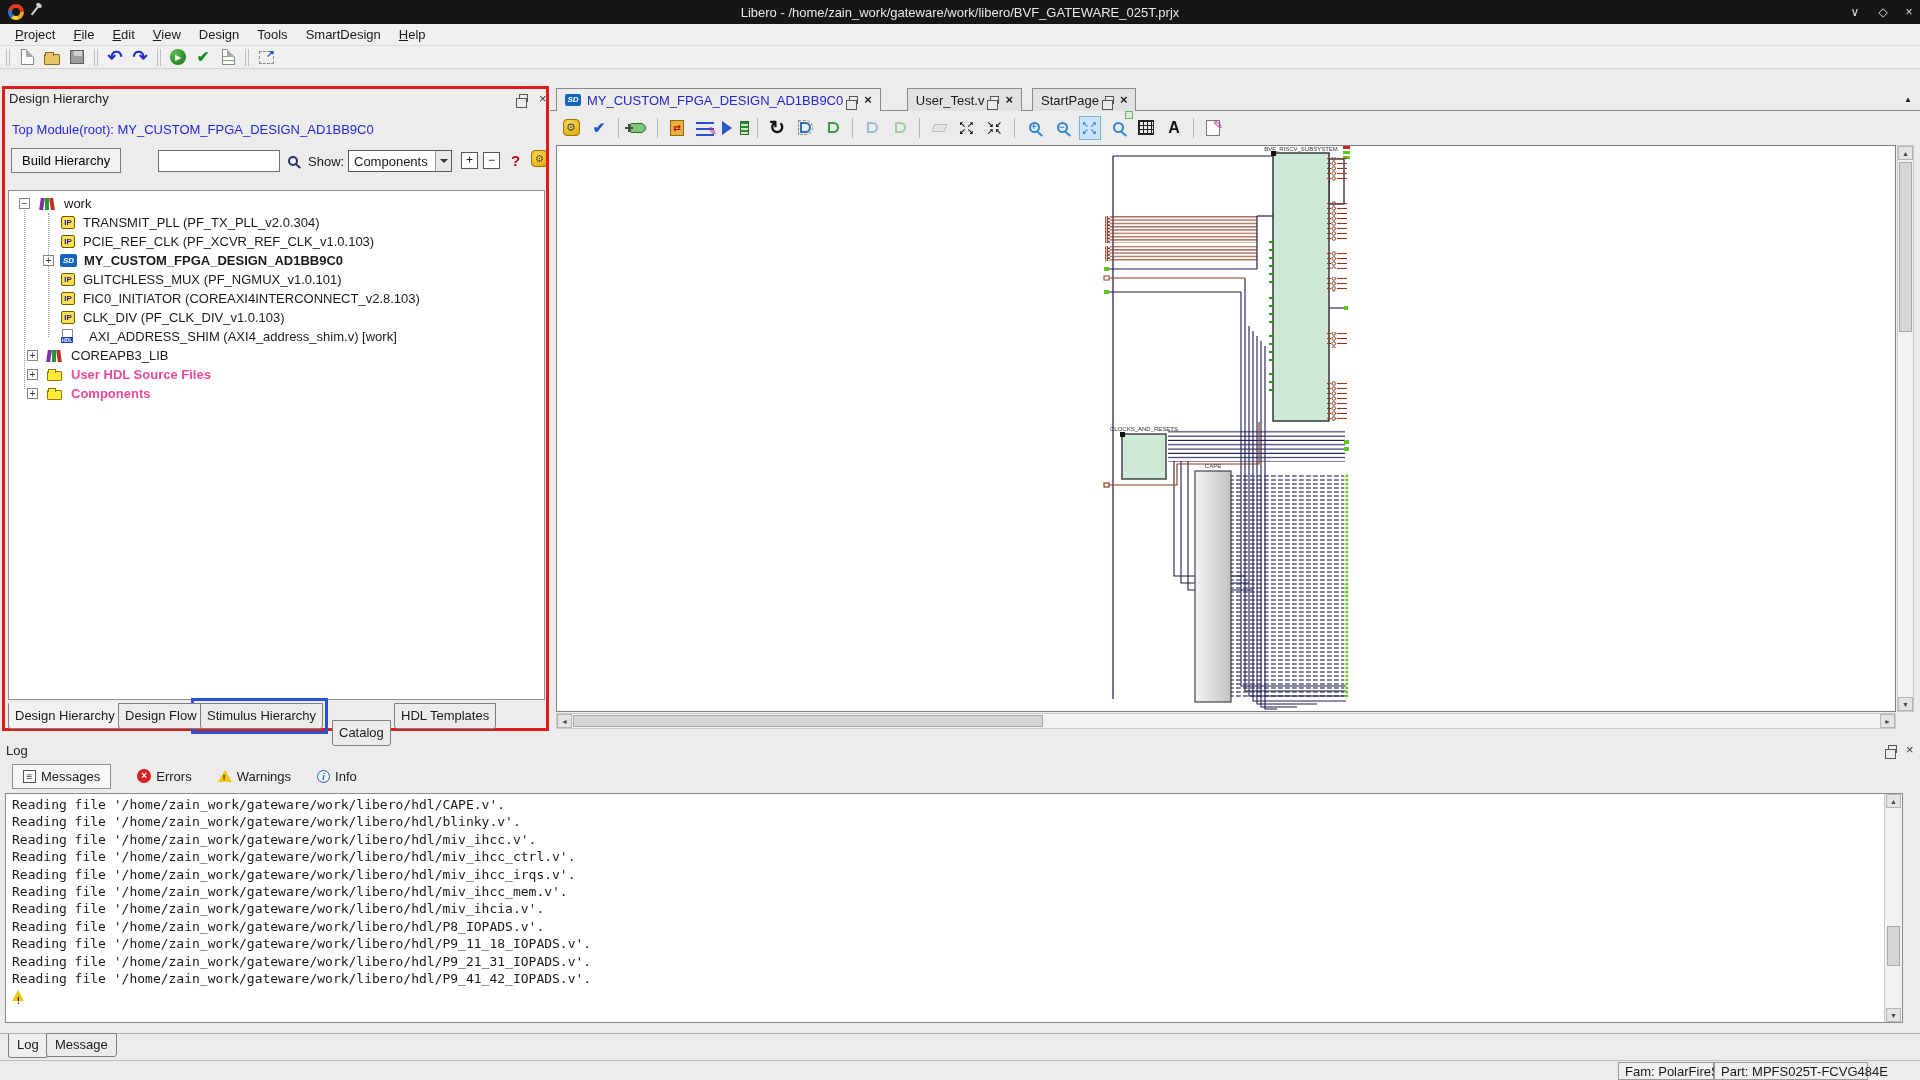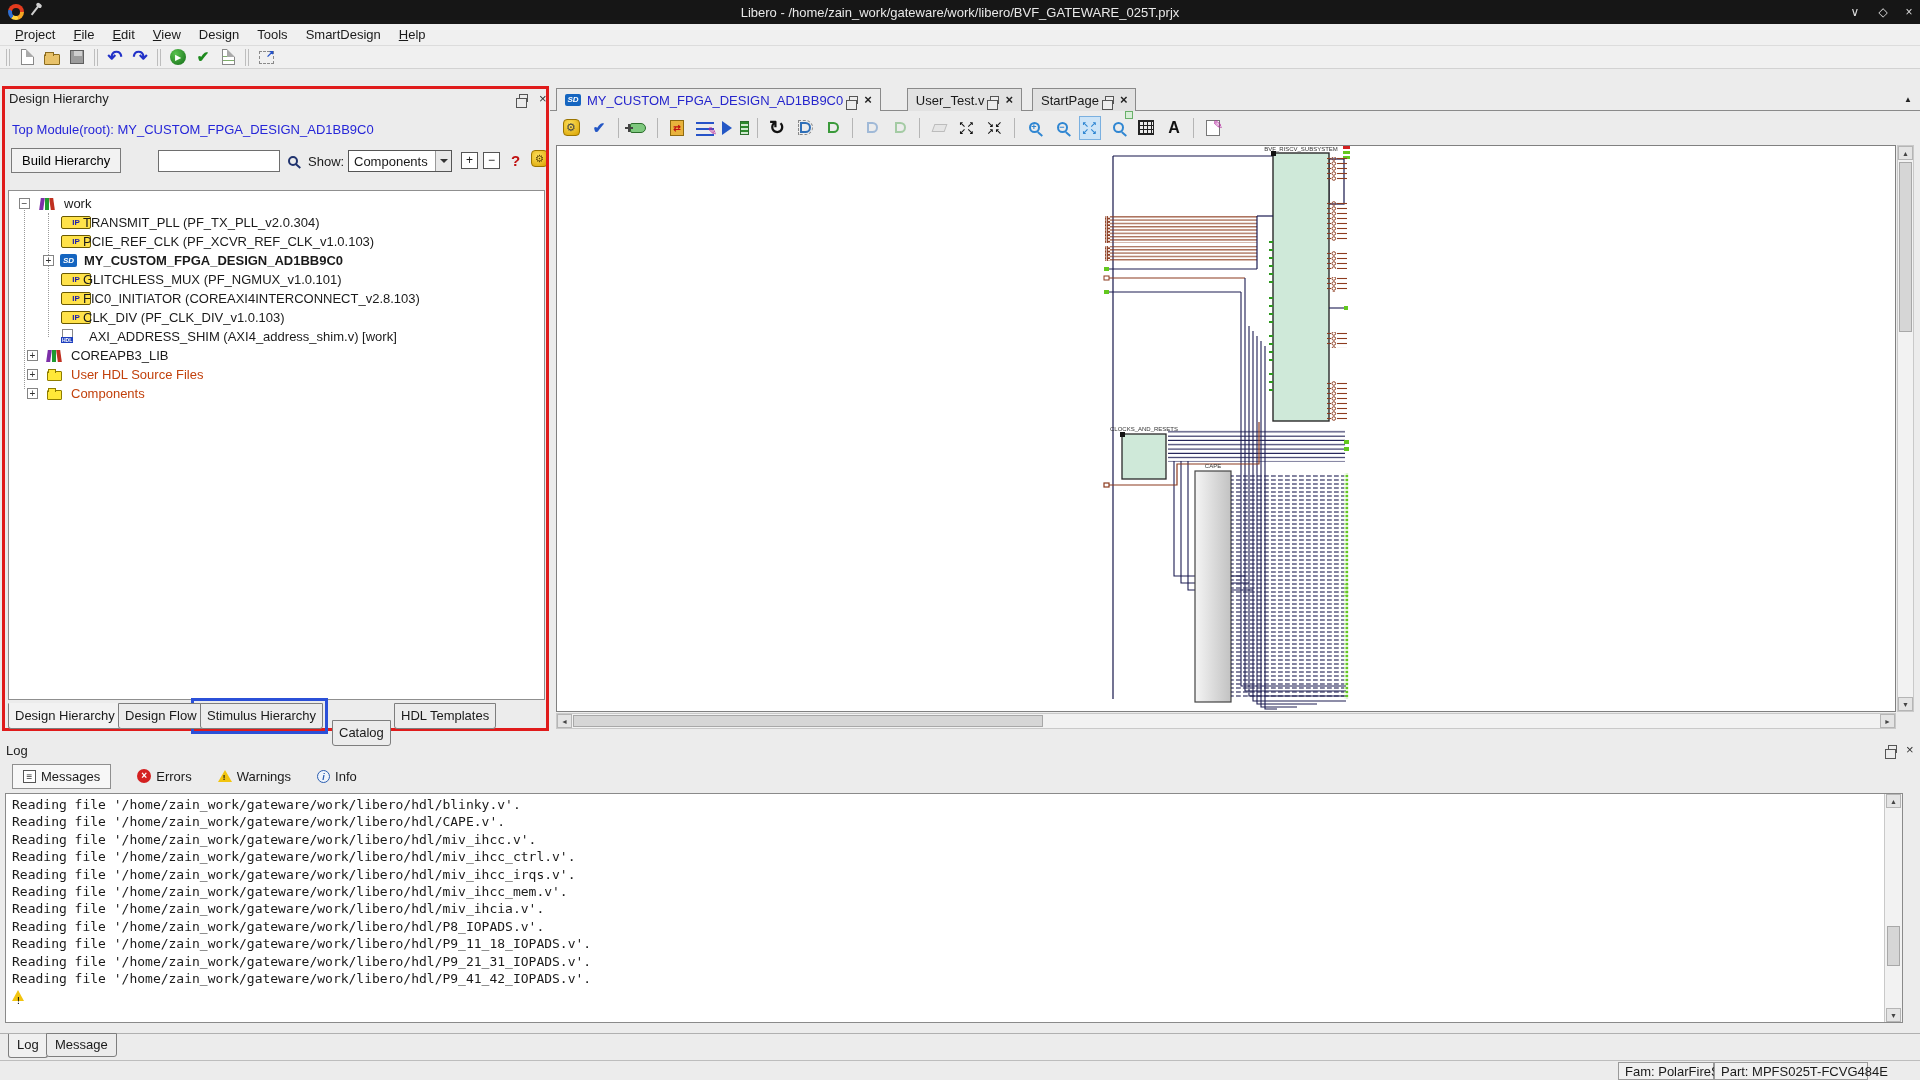--- a/index.html
+++ b/index.html
@@ -59,28 +59,28 @@
   .combo .drop::after { content:""; position:absolute; left:4px; top:8px; border:4px solid transparent; border-top-color:#333; }
   .sq-btn { position:absolute; top:64px; width:17px; height:17px; border:1px solid #555; background:#fff; text-align:center; line-height:15px; font-size:12px; }
   .help-q { position:absolute; left:508px; top:64px; color:#c01010; font-weight:bold; font-size:15px; }
   .db-ico { position:absolute; left:528px; top:62px; width:17px; height:17px; background:radial-gradient(circle at 40% 35%, #ffe15c, #d8a200); border-radius:4px; border:1px solid #9a7400; color:#5c4400; font-size:10px; text-align:center; line-height:16px; }
 
   .treebox { position:absolute; left:5px; top:102px; width:537px; height:510px; background:#fff; border:1px solid #8f8f8f; }
   .trow { position:absolute; left:0; width:100%; height:19px; }
   .trow span { position:absolute; top:2px; }
   .tlabel { font-size:13px; white-space:nowrap; top:1px !important; }
   .tlabel.bold { font-weight:bold; }
-  .tlabel.blue { color:#c2410c; font-weight:normal; }
+  .tlabel.blue { color:#ec4899; font-weight:bold; }
   .exp { width:11px; height:11px; border:1px solid #848484; background:#fff; font-size:10px; line-height:9px; text-align:center; top:3px !important; color:#333; }
   .books { display:flex; gap:1px; top:3px !important; }
   .books i { width:4px; height:12px; display:block; }
   .books i:nth-child(1){ background:#7c2fa8; transform:skewX(-8deg); }
   .books i:nth-child(2){ background:#1f9a30; }
   .books i:nth-child(3){ background:#c03020; transform:skewX(8deg); }
-  .ipico { width:30px; height:13px; background:#ffe24a; border:1px solid #6b5a00; border-radius:2px; color:#1a1aae; font-size:8px; font-weight:bold; text-align:center; line-height:12px; }
+  .ipico { width:14px; height:13px; background:#ffe24a; border:1px solid #6b5a00; border-radius:2px; color:#1a1aae; font-size:8px; font-weight:bold; text-align:center; line-height:12px; }
   .sdico { width:17px; height:13px; background:#1565c0; border-radius:2px; color:#fff; font-size:8px; font-style:italic; font-weight:bold; text-align:center; line-height:13px; }
   .hdlico { width:11px; height:14px; background:#fff; border:1px solid #888; position:relative; top:1px !important; }
   .hdlico b { position:absolute; left:-2px; bottom:-1px; background:#1d3fbf; color:#fff; font-size:5px; padding:0 1px; font-weight:bold; }
   .folder-s { width:15px; height:10px; background:#ffe838; border:1px solid #8f7d00; border-radius:1px; position:relative; top:5px !important; }
   .folder-s::before { content:""; position:absolute; left:0; top:-3px; width:6px; height:3px; background:#ffe838; border:1px solid #8f7d00; border-bottom:none; }
   .dotline { position:absolute; border-left:1px dotted #9a9a9a; width:0; }
 
   .htab { position:absolute; top:703px; height:26px; border:1px solid #7e7e7e; background:#ececec; padding:4px 6px 0; border-radius:0 0 3px 3px; z-index:42; white-space:nowrap; }
   .htab.active { background:#f2f2f2; border-top-color:#f2f2f2; }
 
@@ -590,22 +590,22 @@
         </span>
       <span>Warnings</span>
     </span>
     <span class="ltab">
       <span class="info-ico">i</span>
       <span>Info</span>
     </span>
   </div>
 
   <div class="log-content">
+    <div class="log-line">Reading file '/home/zain_work/gateware/work/libero/hdl/CAPE.v'.</div>
     <div class="log-line">Reading file '/home/zain_work/gateware/work/libero/hdl/blinky.v'.</div>
-    <div class="log-line">Reading file '/home/zain_work/gateware/work/libero/hdl/CAPE.v'.</div>
     <div class="log-line">Reading file '/home/zain_work/gateware/work/libero/hdl/miv_ihcc.v'.</div>
     <div class="log-line">Reading file '/home/zain_work/gateware/work/libero/hdl/miv_ihcc_ctrl.v'.</div>
     <div class="log-line">Reading file '/home/zain_work/gateware/work/libero/hdl/miv_ihcc_irqs.v'.</div>
     <div class="log-line">Reading file '/home/zain_work/gateware/work/libero/hdl/miv_ihcc_mem.v'.</div>
     <div class="log-line">Reading file '/home/zain_work/gateware/work/libero/hdl/miv_ihcia.v'.</div>
     <div class="log-line">Reading file '/home/zain_work/gateware/work/libero/hdl/P8_IOPADS.v'.</div>
     <div class="log-line">Reading file '/home/zain_work/gateware/work/libero/hdl/P9_11_18_IOPADS.v'.</div>
     <div class="log-line">Reading file '/home/zain_work/gateware/work/libero/hdl/P9_21_31_IOPADS.v'.</div>
     <div class="log-line">Reading file '/home/zain_work/gateware/work/libero/hdl/P9_41_42_IOPADS.v'.</div>
     <div class="log-line warnline">

